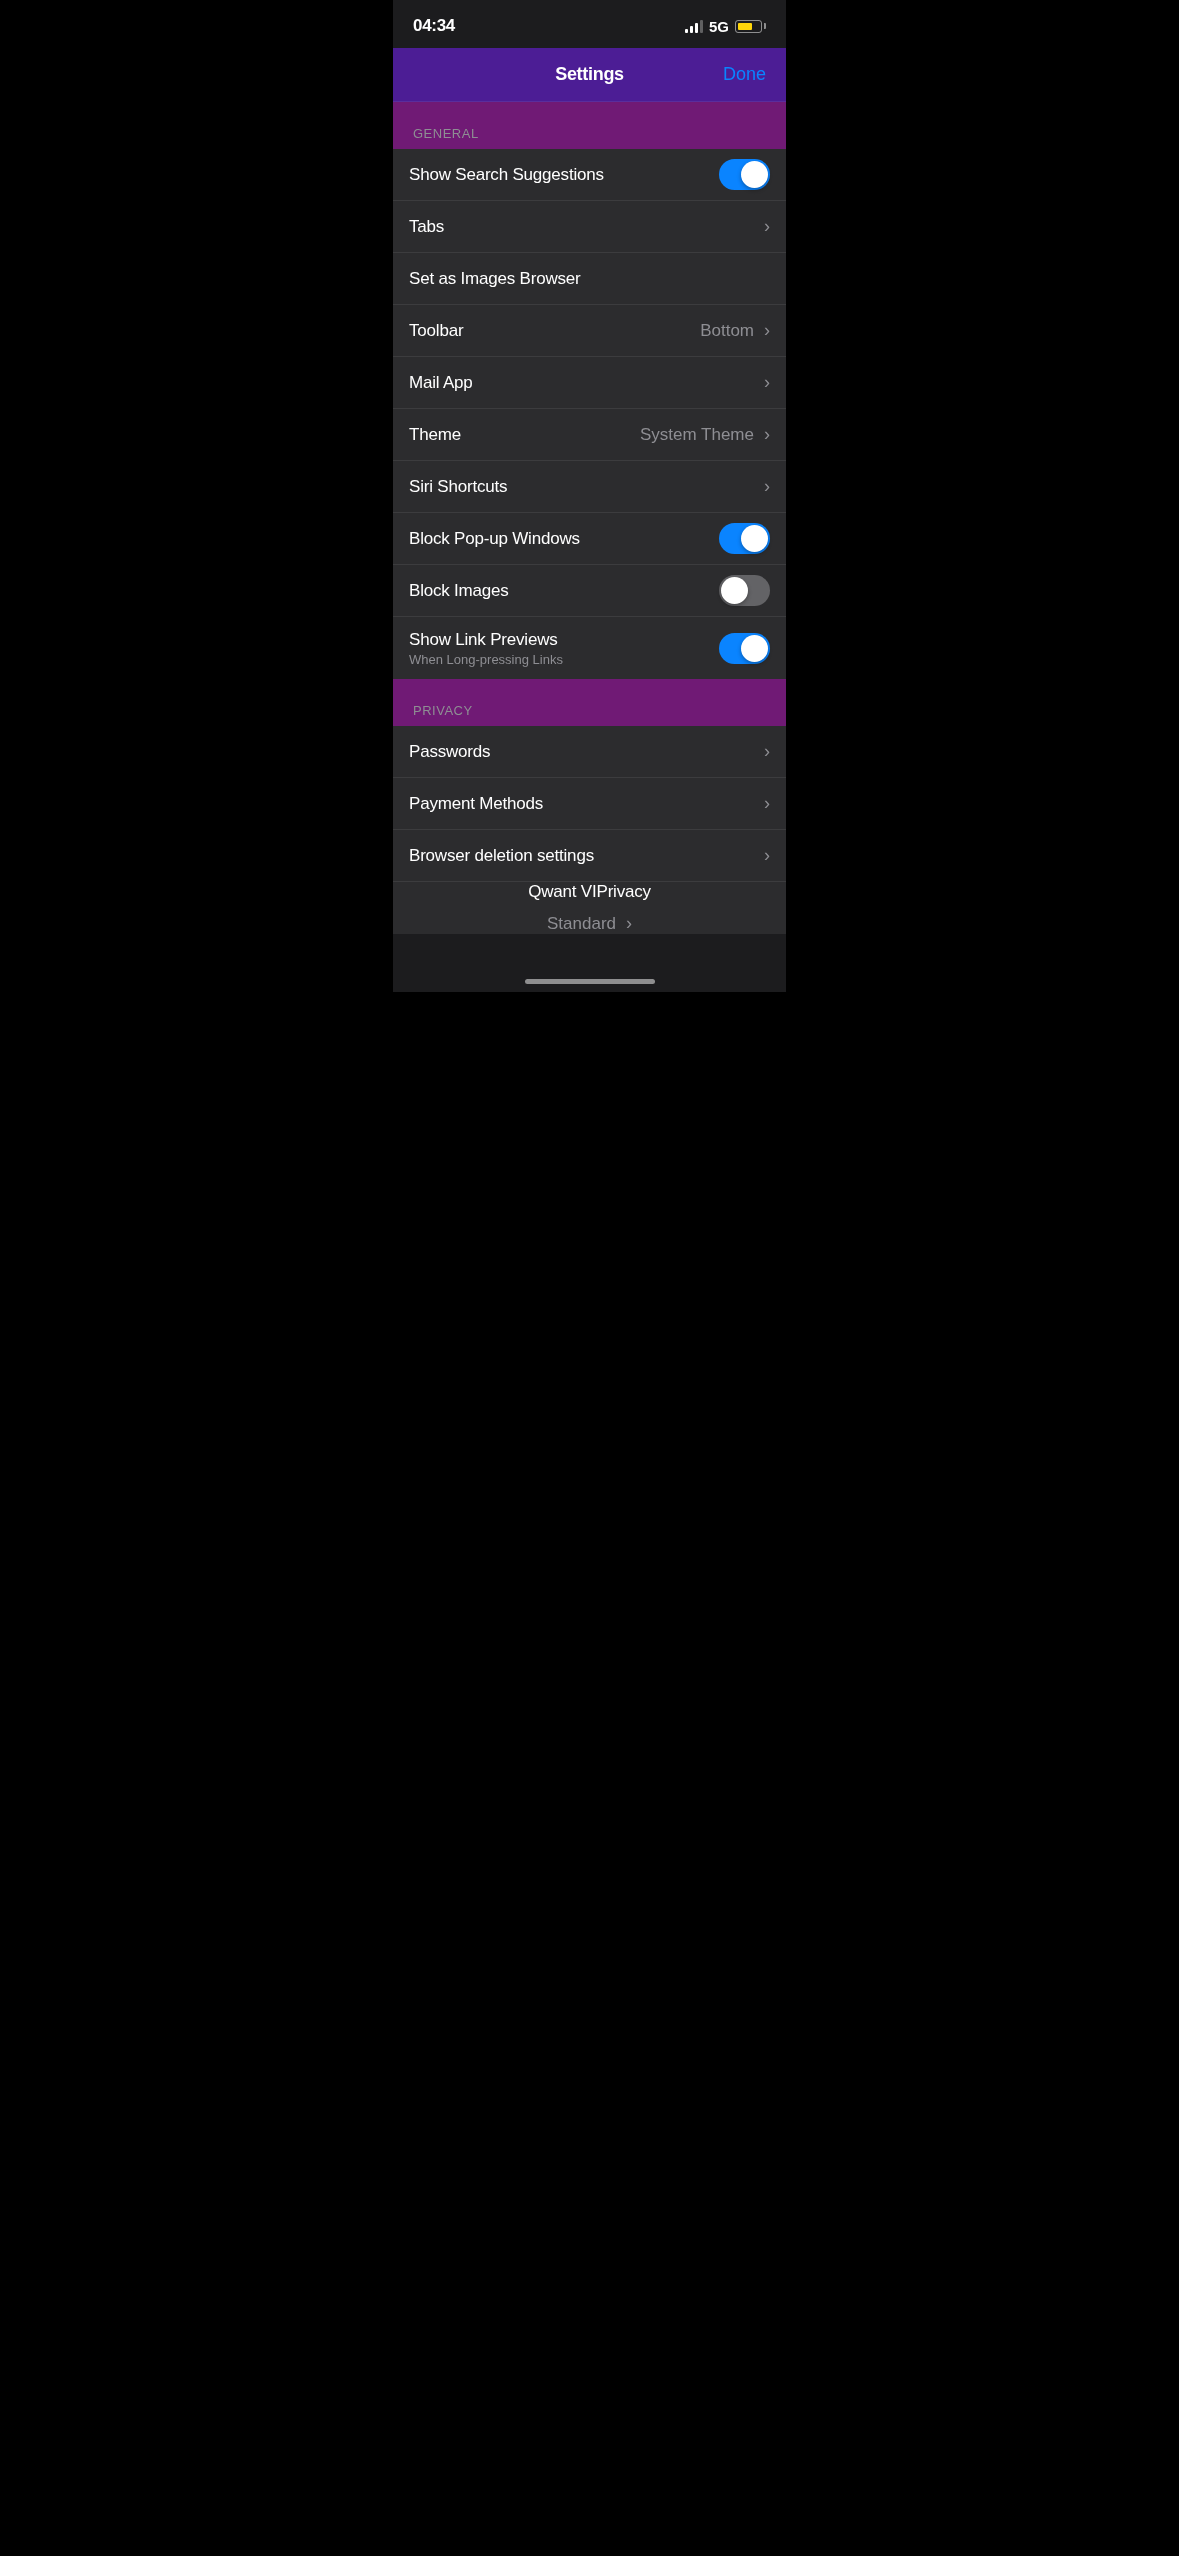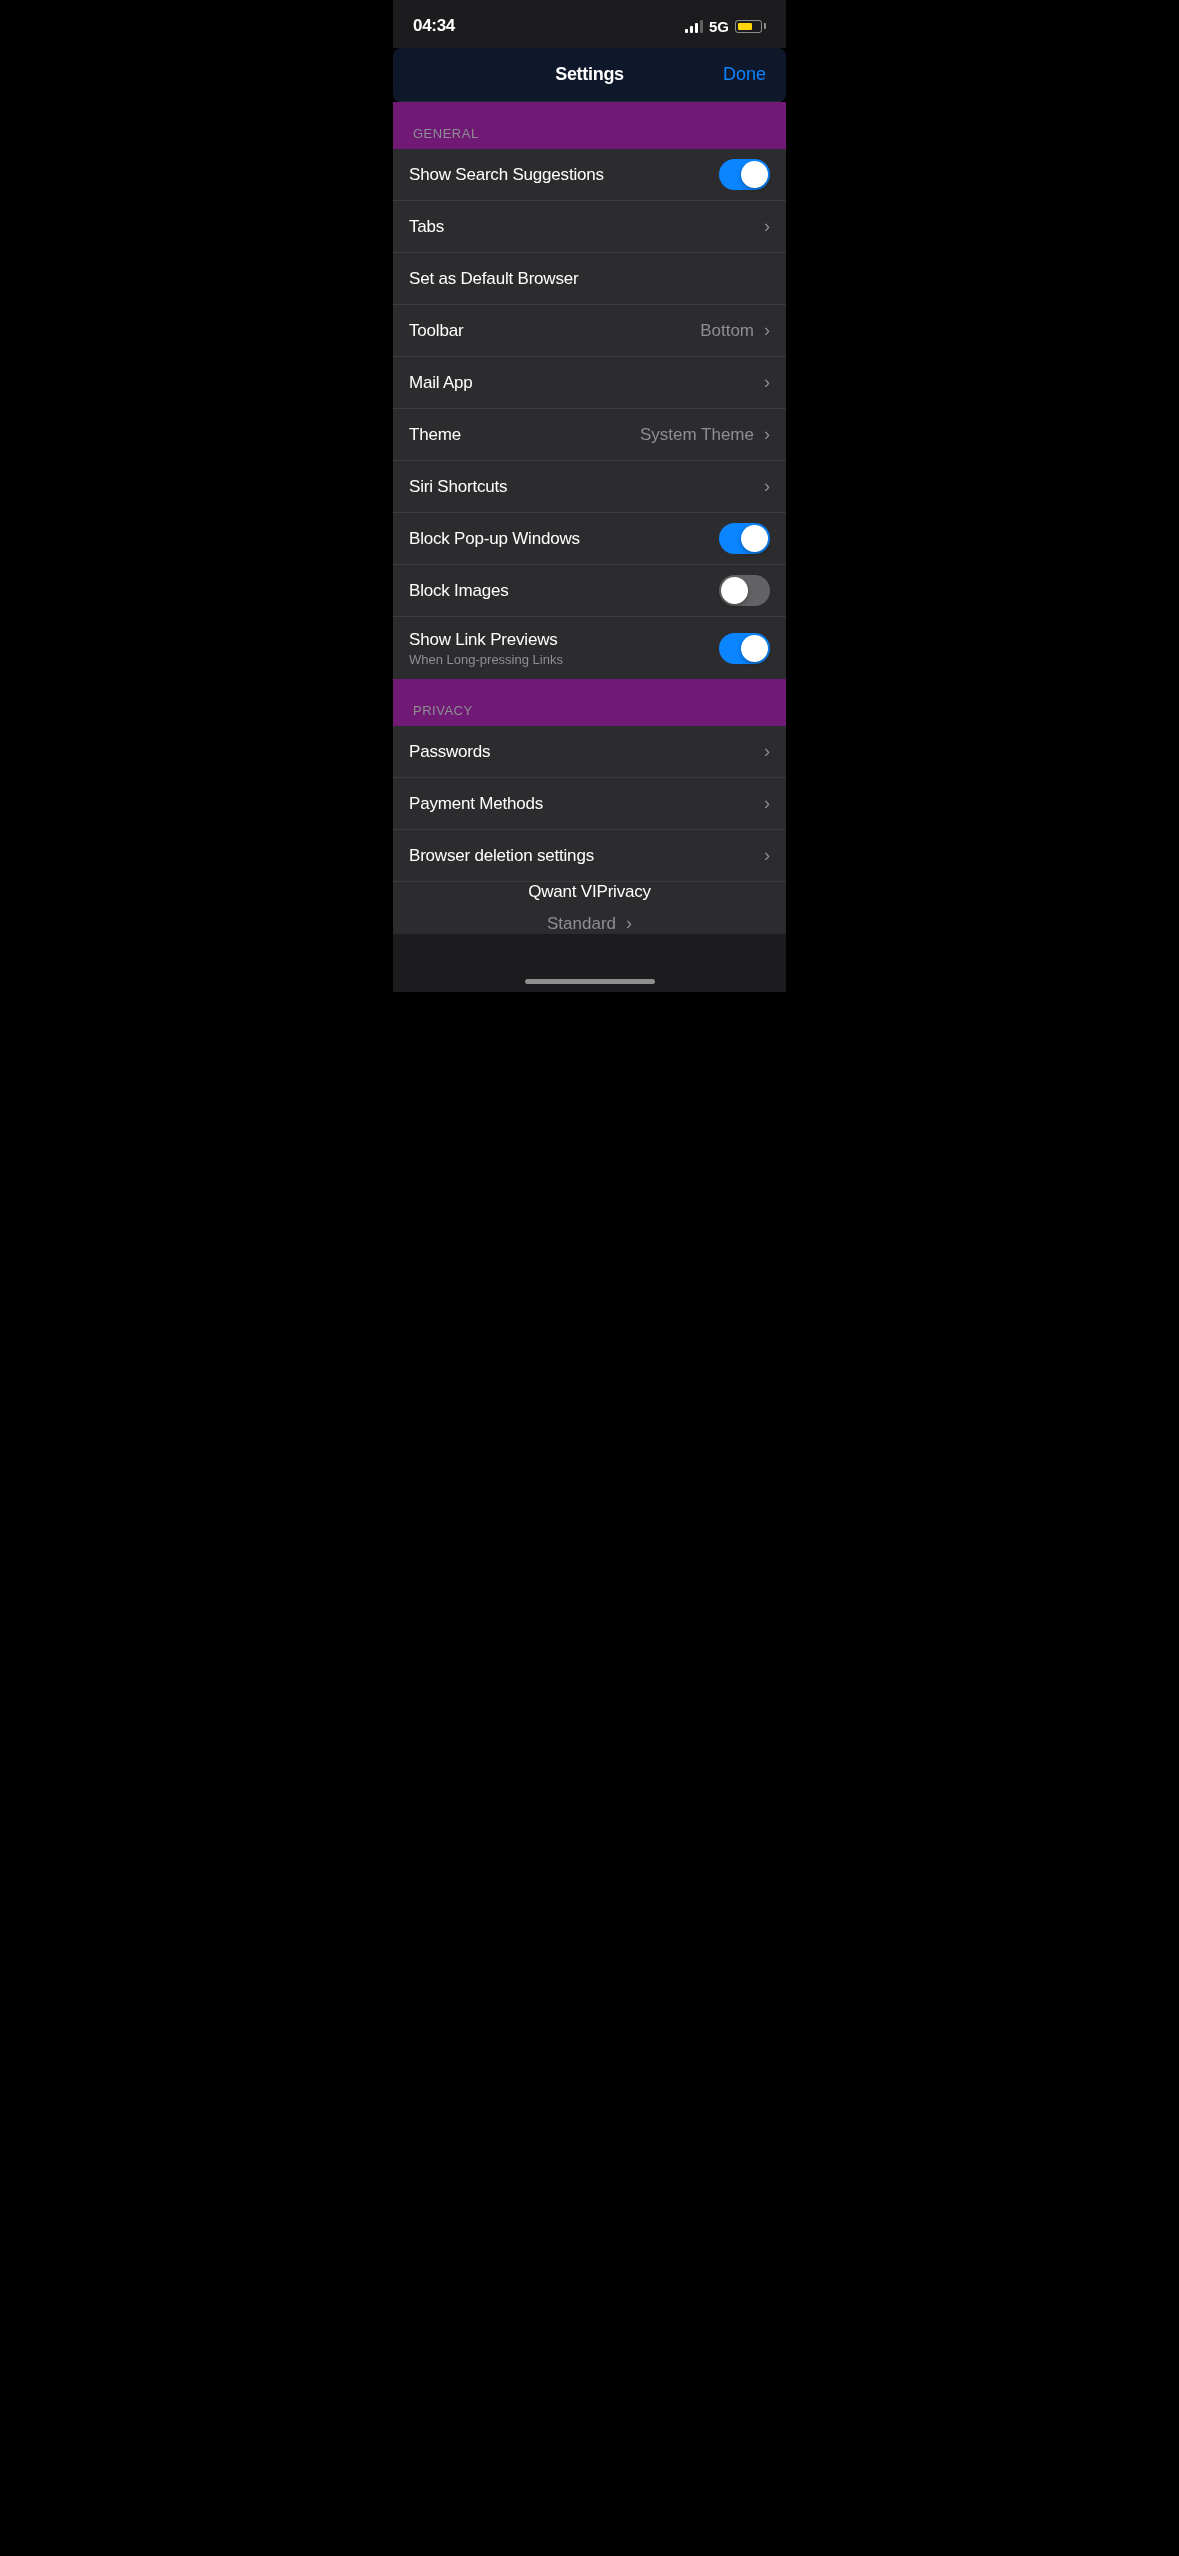--- a/index.html
+++ b/index.html
@@ -87,28 +87,27 @@
     }
 
     .battery-tip {
       width: 2px;
       height: 6px;
       background: rgba(255,255,255,0.5);
       border-radius: 0 1px 1px 0;
     }
 
     .nav-bar {
-      background: #0f172a;
+      background: #4c1d95;
       display: flex;
       justify-content: center;
       align-items: center;
       padding: 16px 20px;
       position: relative;
       border-bottom: 1px solid rgba(255,255,255,0.08);
-      border-radius: 8px;
     }
 
     .nav-title {
       color: #fff;
       font-size: 18px;
       font-weight: 700;
       letter-spacing: -0.3px;
     }
 
     .nav-done {
@@ -300,21 +299,21 @@
       <div class="row-left">
         <span class="row-label">Tabs</span>
       </div>
       <div class="row-right">
         <span class="chevron">›</span>
       </div>
     </div>
 
     <div class="settings-row">
       <div class="row-left">
-        <span class="row-label">Set as Default Browser</span>
+        <span class="row-label">Set as Images Browser</span>
       </div>
       <div class="row-right">
       </div>
     </div>
 
     <div class="settings-row">
       <div class="row-left">
         <span class="row-label">Toolbar</span>
       </div>
       <div class="row-right">

